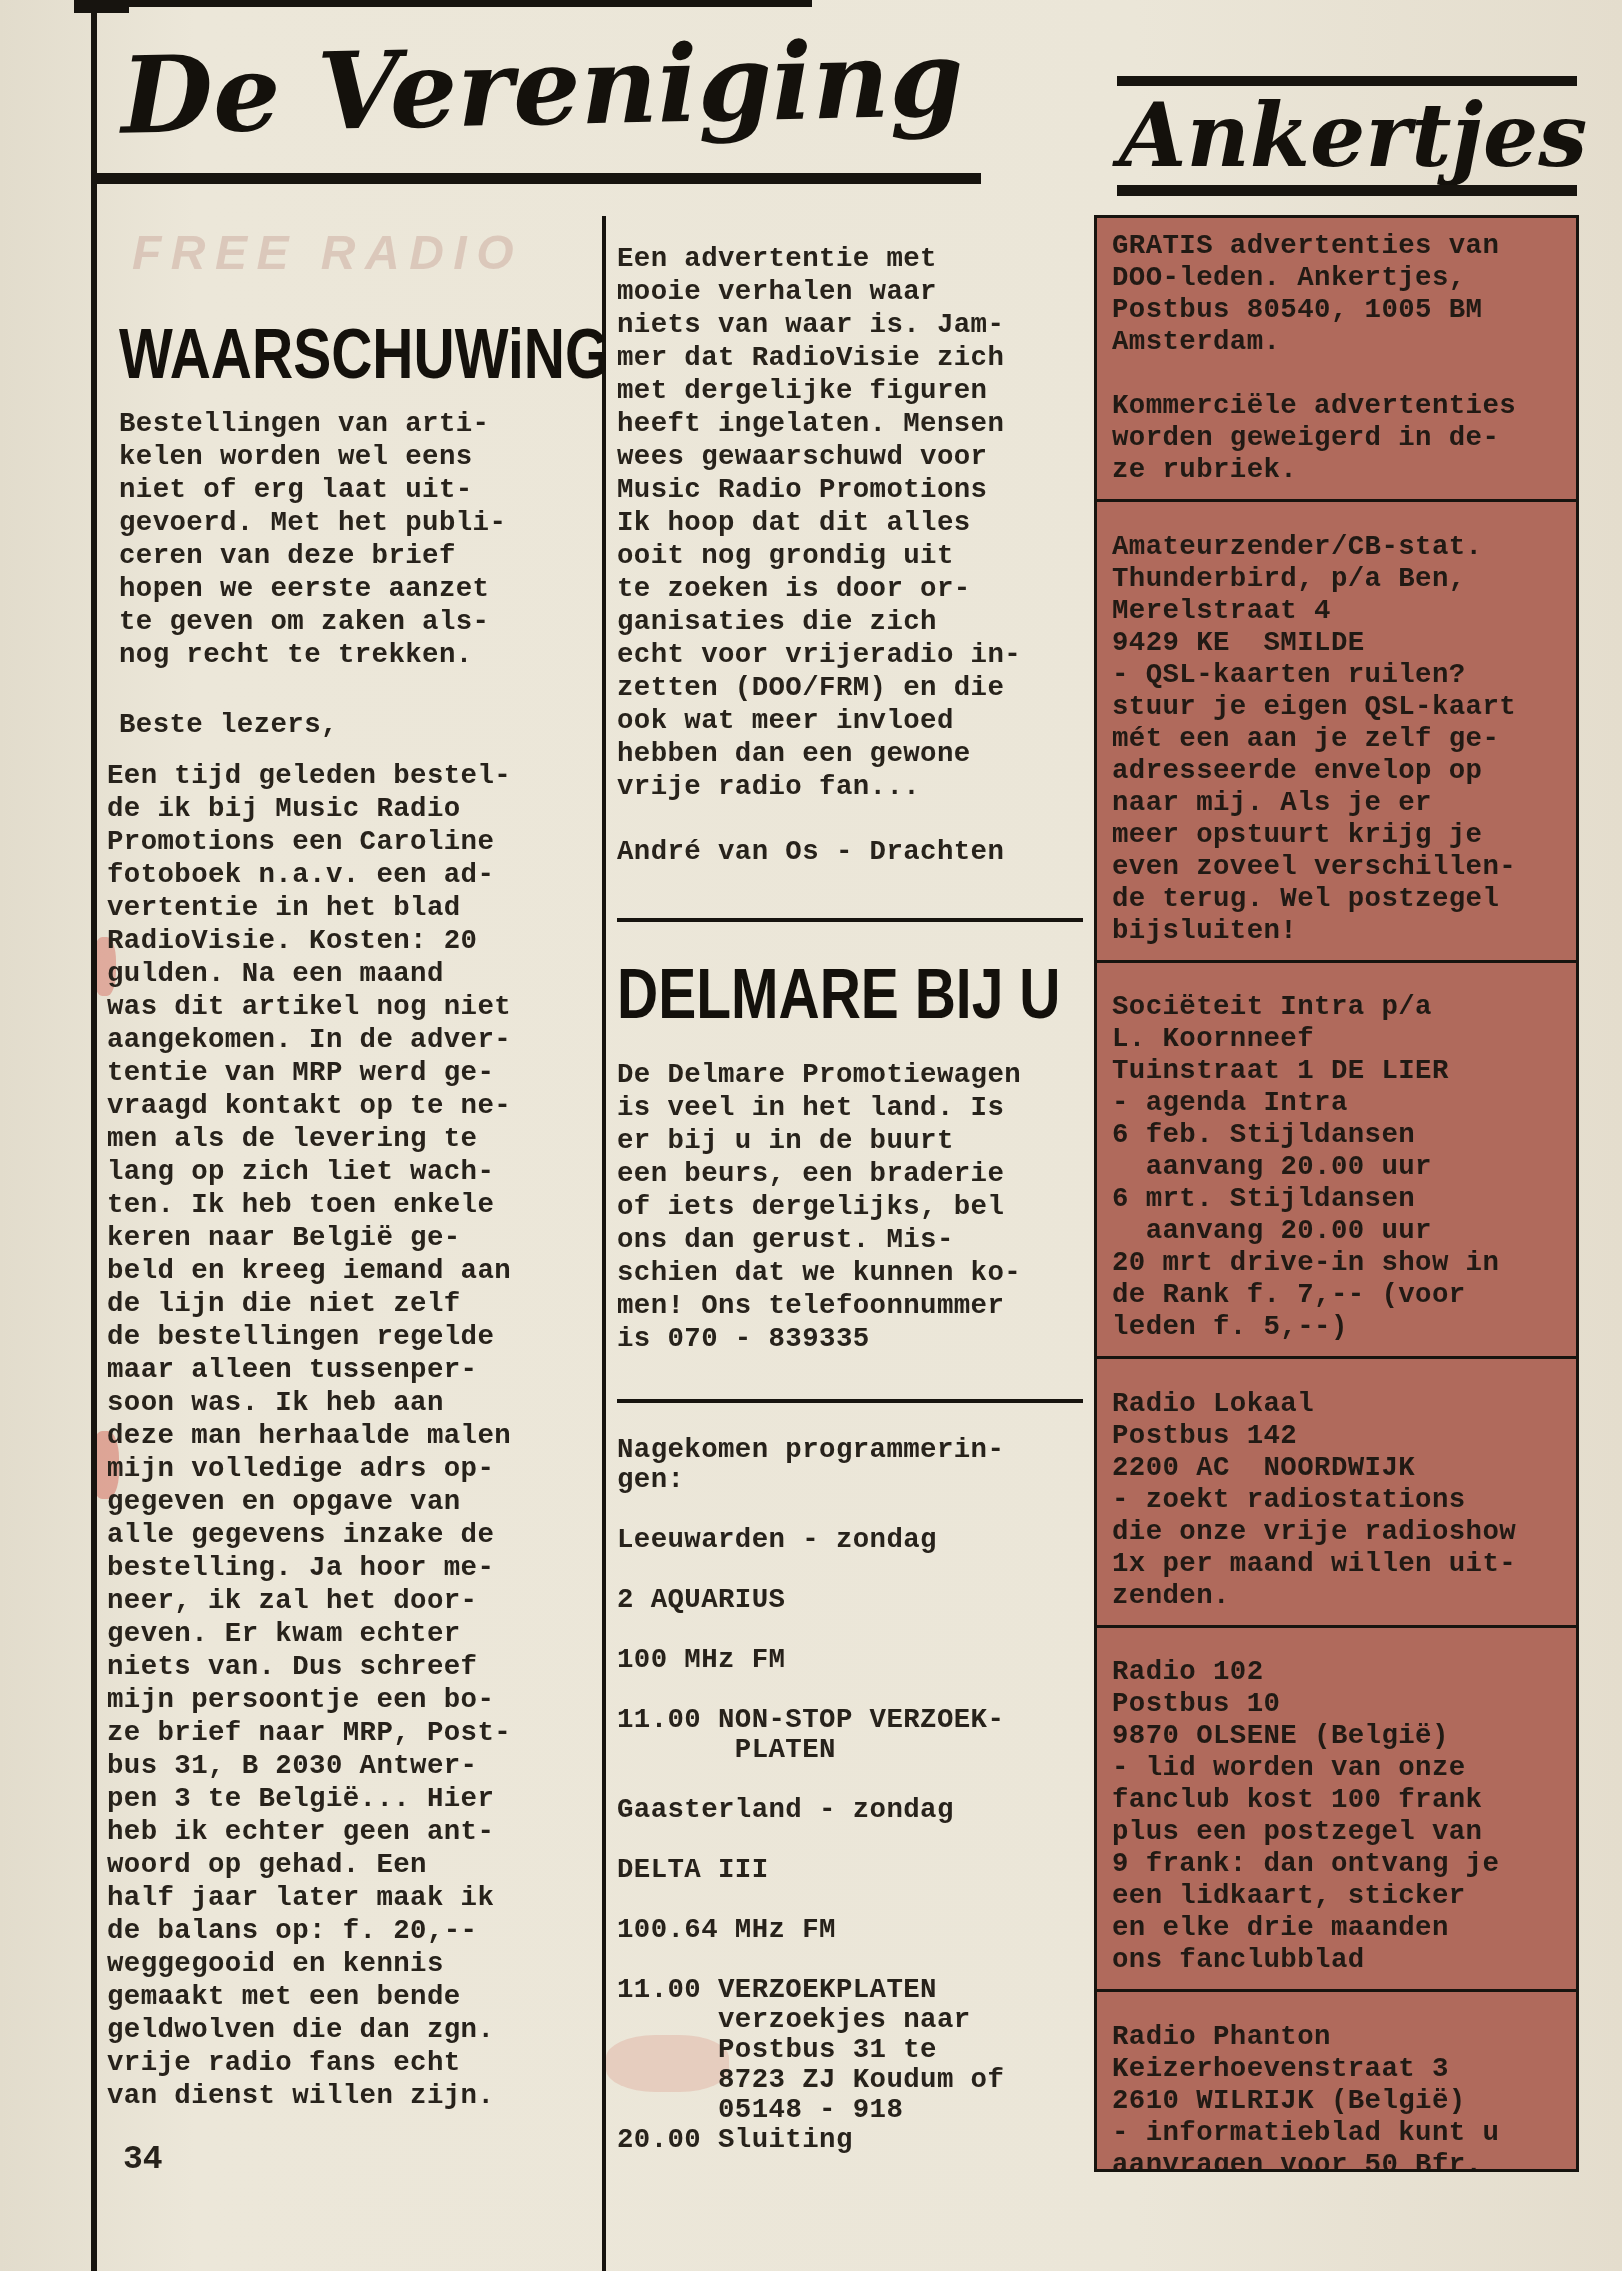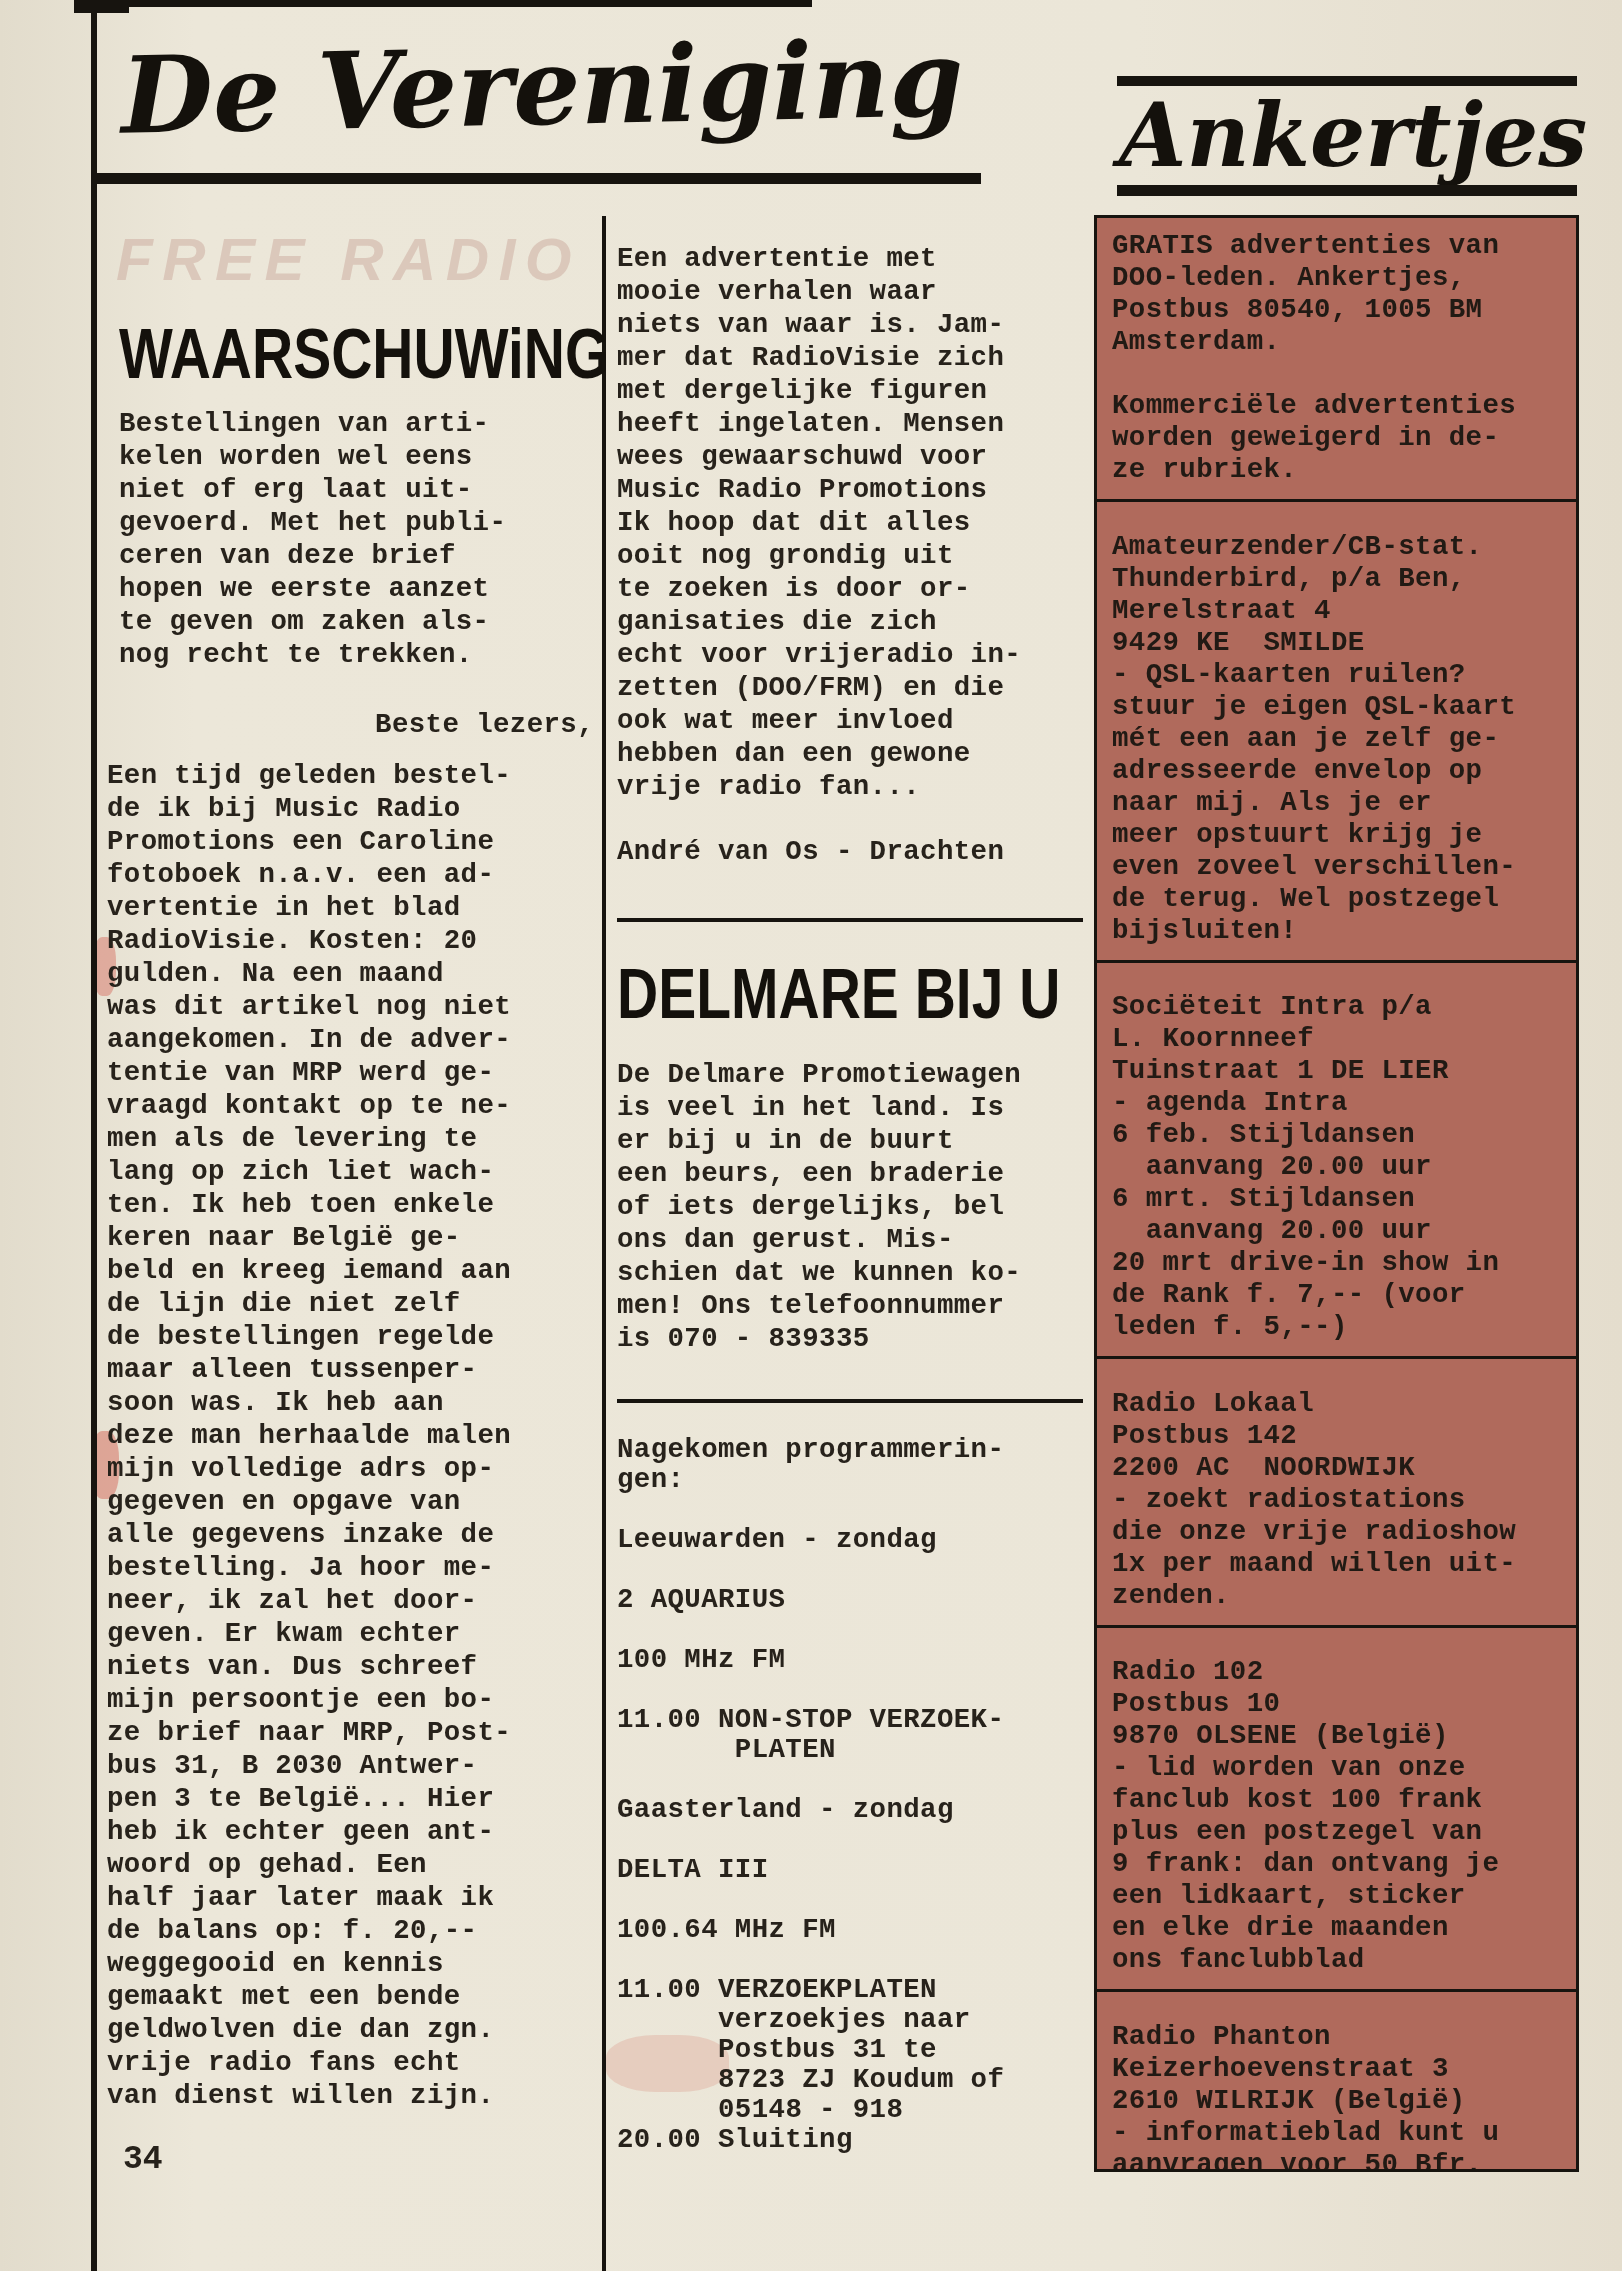--- a/index.html
+++ b/index.html
@@ -54,24 +54,24 @@
   }
   .ad-item {
     padding:12.3px 15px 13.2px 15px;
     border-bottom:3.8px solid #17140f;
   }
   .ad-item:last-of-type { border-bottom:none; }
   .ad-item .mono { line-height:32px; color:#211a14; }
   .ad-filler { flex:1 1 auto; }
   .ghost {
     position:absolute;
-    left:116px; top:225px;
+    left:132px; top:225px;
     font-family:"Liberation Sans",sans-serif;
     font-weight:900; font-style:italic;
-    font-size:60px; letter-spacing:9.5px;
+    font-size:48px; letter-spacing:9.5px;
     color:#c2988c; opacity:0.38;
     white-space:nowrap;
   }
   .smudge { position:absolute; background:#d4685a; border-radius:40%; }
   .program .mono { line-height:30px; }
   .page-number {
     position:absolute;
     left:123px; top:2141px;
     font-size:33px; font-weight:bold;
     font-family:"Liberation Mono","DejaVu Sans Mono",monospace;
@@ -102,21 +102,21 @@
 
   <div class="block-heading" style="left:119px; top:312px;">WAARSCHUWiNG</div>
   <div class="abs mono" style="left:119px; top:407px; width:475px;">Bestellingen van arti-
 kelen worden wel eens
 niet of erg laat uit-
 gevoerd. Met het publi-
 ceren van deze brief
 hopen we eerste aanzet
 te geven om zaken als-
 nog recht te trekken.</div>
-  <div class="abs mono" style="left:119px; top:708px; width:475px;text-align:right;">Beste lezers,</div>
+  <div class="abs mono" style="left:119px; top:708px; width:475px;">Beste lezers,</div>
   <div class="abs mono" style="left:107px; top:759px; width:475px;">Een tijd geleden bestel-
 de ik bij Music Radio
 Promotions een Caroline
 fotoboek n.a.v. een ad-
 vertentie in het blad
 RadioVisie. Kosten: 20
 gulden. Na een maand
 was dit artikel nog niet
 aangekomen. In de adver-
 tentie van MRP werd ge-

